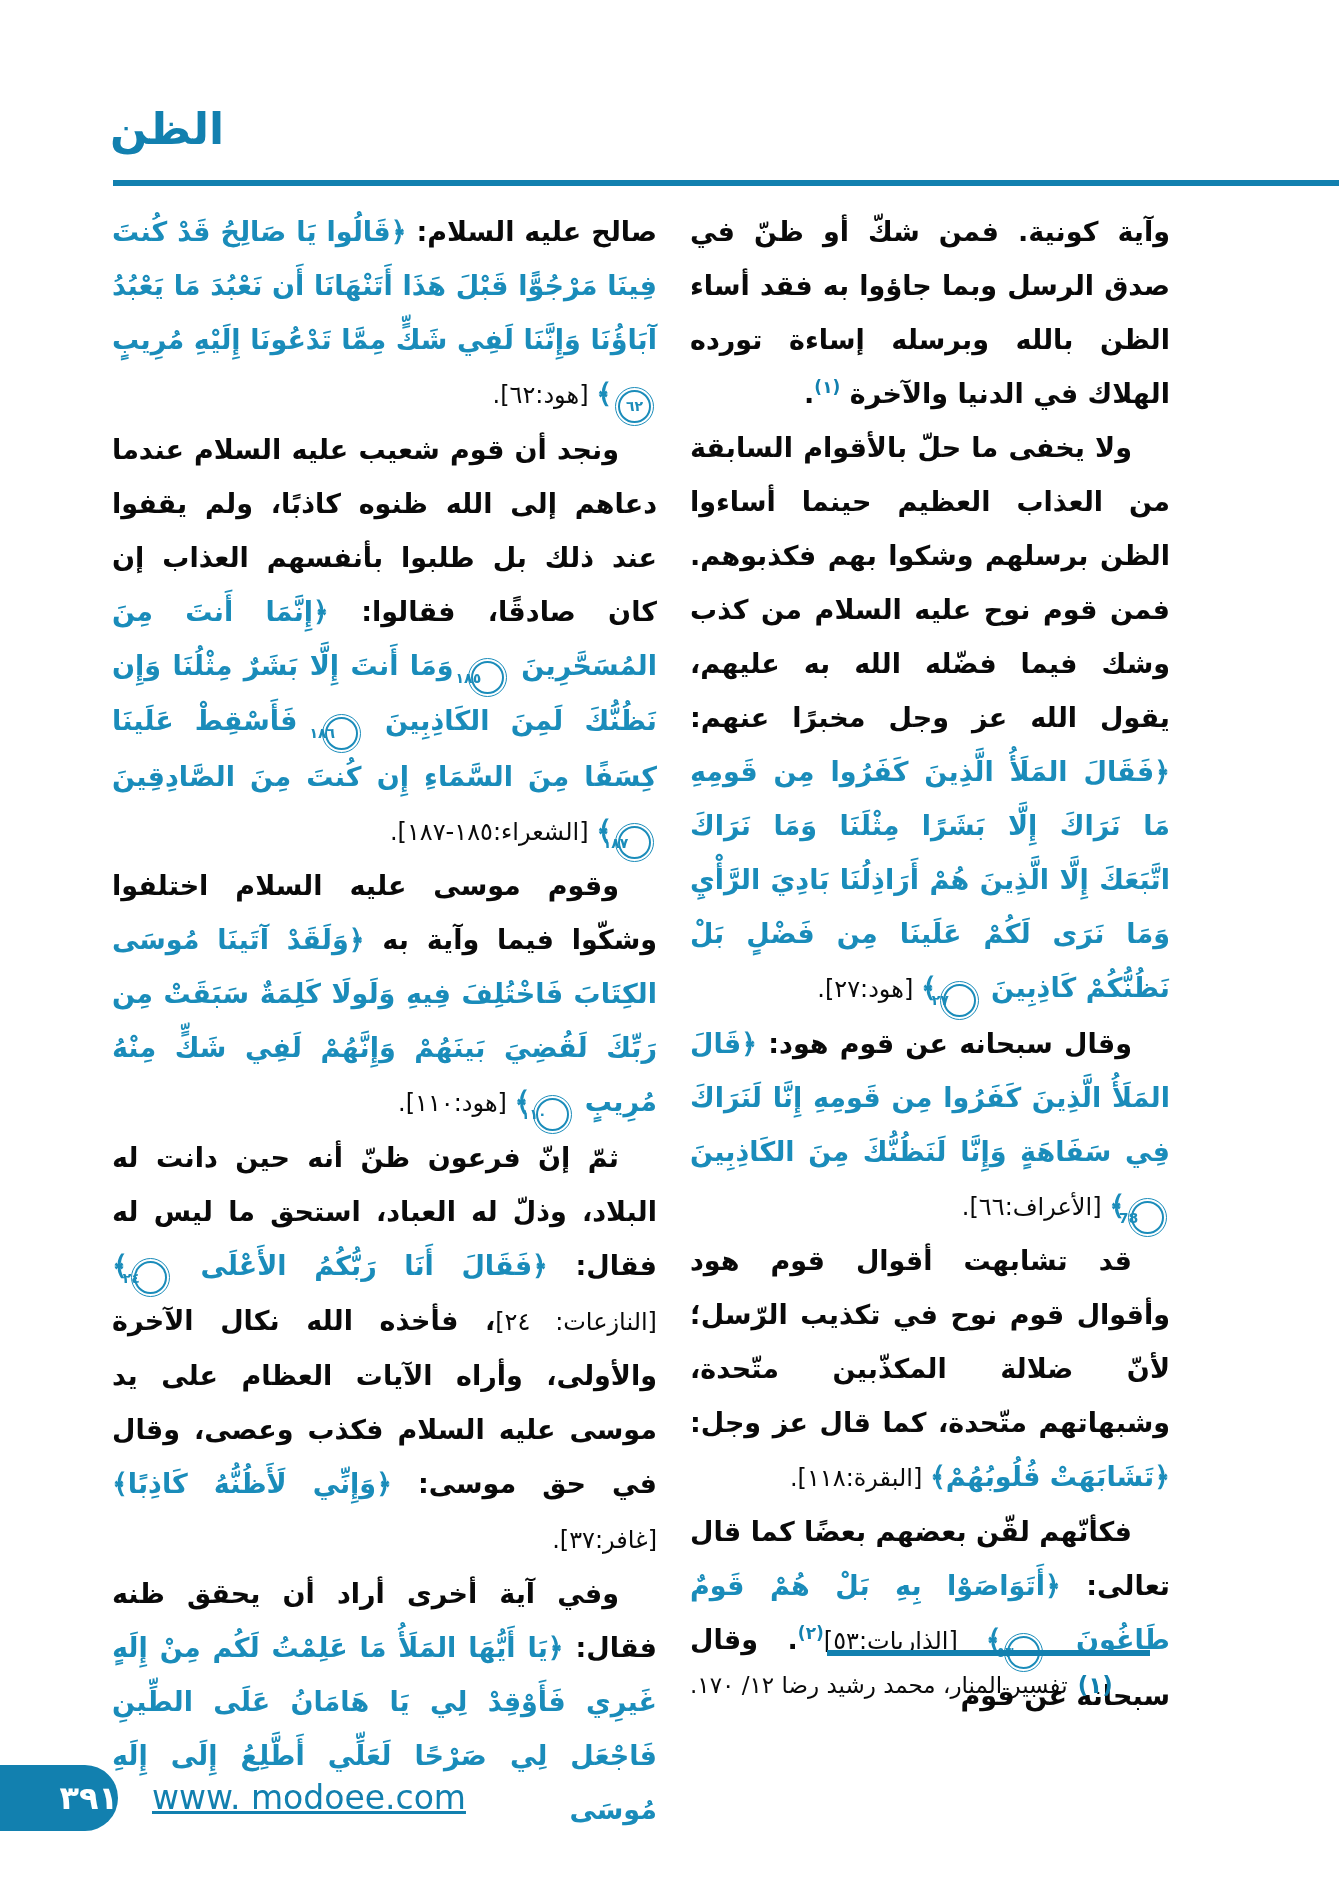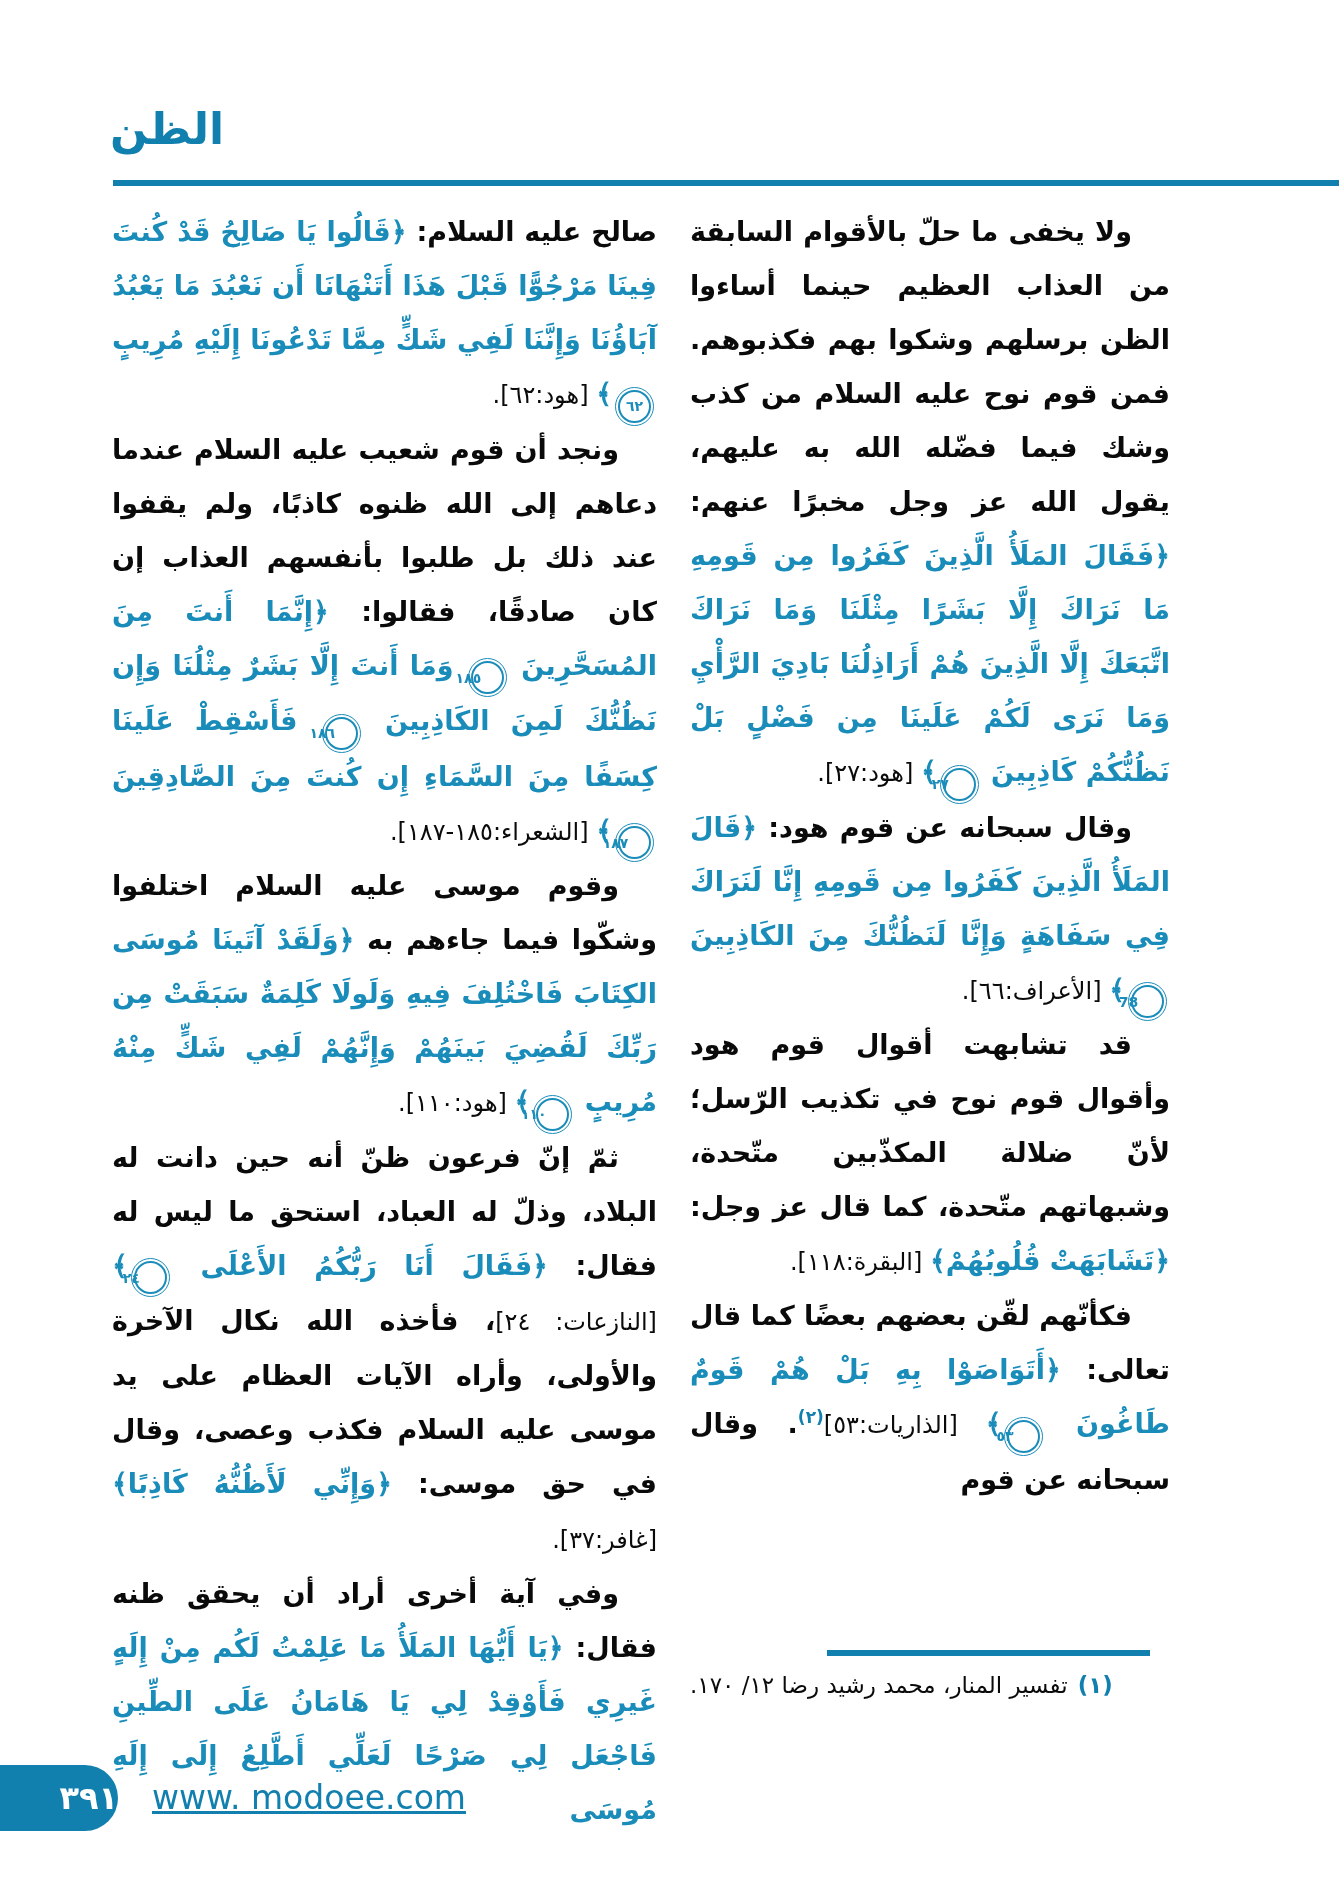--- a/index.html
+++ b/index.html
@@ -82,30 +82,31 @@
 </head>
 <body>
 
 <div class="page">
 
   <div class="page-title">الظن</div>
 
   <div class="header-rule"></div>
 
   <div class="col" id="col-right">
+      <p class="para"><span class="body-run">وآية كونية. فمن شكّ أو ظنّ في صدق الرسل وبما جاؤوا به فقد أساء الظن بالله وبرسله إساءة تورده الهلاك في الدنيا والآخرة </span><span class="fn-marker">(١)</span><span class="body-run">.</span></p>
       <p class="para indent"><span class="body-run">ولا يخفى ما حلّ بالأقوام السابقة من العذاب العظيم حينما أساءوا الظن برسلهم وشكوا بهم فكذبوهم. فمن قوم نوح عليه السلام من كذب وشك فيما فضّله الله به عليهم، يقول الله عز وجل مخبرًا عنهم: </span><span class="quran-run">﴿فَقَالَ المَلَأُ الَّذِينَ كَفَرُوا مِن قَومِهِ مَا نَرَاكَ إِلَّا بَشَرًا مِثْلَنَا وَمَا نَرَاكَ اتَّبَعَكَ إِلَّا الَّذِينَ هُمْ أَرَاذِلُنَا بَادِيَ الرَّأْيِ وَمَا نَرَى لَكُمْ عَلَينَا مِن فَضْلٍ بَلْ نَظُنُّكُمْ كَاذِبِينَ </span><span class="ayah">٢٧</span><span class="quran-run">﴾</span><span class="ref-run"> [هود:٢٧].</span></p>
       <p class="para indent"><span class="body-run">وقال سبحانه عن قوم هود: </span><span class="quran-run">﴿قَالَ المَلَأُ الَّذِينَ كَفَرُوا مِن قَومِهِ إِنَّا لَنَرَاكَ فِي سَفَاهَةٍ وَإِنَّا لَنَظُنُّكَ مِنَ الكَاذِبِينَ </span><span class="ayah">78</span><span class="quran-run">﴾</span><span class="ref-run"> [الأعراف:٦٦].</span></p>
       <p class="para indent"><span class="body-run">قد تشابهت أقوال قوم هود وأقوال قوم نوح في تكذيب الرّسل؛ لأنّ ضلالة المكذّبين متّحدة، وشبهاتهم متّحدة، كما قال عز وجل: </span><span class="quran-run">﴿تَشَابَهَتْ قُلُوبُهُمْ﴾</span><span class="ref-run"> [البقرة:١١٨].</span></p>
       <p class="para indent"><span class="body-run">فكأنّهم لقّن بعضهم بعضًا كما قال تعالى: </span><span class="quran-run">﴿أَتَوَاصَوْا بِهِ بَلْ هُمْ قَومٌ طَاغُونَ </span><span class="ayah">٥٣</span><span class="quran-run">﴾</span><span class="ref-run"> [الذاريات:٥٣]</span><span class="fn-marker">(٢)</span><span class="body-run">. وقال سبحانه عن قوم</span></p>
     </div>
 
   <div class="col" id="col-left">
       <p class="para"><span class="body-run">صالح عليه السلام: </span><span class="quran-run">﴿قَالُوا يَا صَالِحُ قَدْ كُنتَ فِينَا مَرْجُوًّا قَبْلَ هَذَا أَتَنْهَانَا أَن نَعْبُدَ مَا يَعْبُدُ آبَاؤُنَا وَإِنَّنَا لَفِي شَكٍّ مِمَّا تَدْعُونَا إِلَيْهِ مُرِيبٍ </span><span class="ayah">٦٢</span><span class="quran-run">﴾</span><span class="ref-run"> [هود:٦٢].</span></p>
       <p class="para indent"><span class="body-run">ونجد أن قوم شعيب عليه السلام عندما دعاهم إلى الله ظنوه كاذبًا، ولم يقفوا عند ذلك بل طلبوا بأنفسهم العذاب إن كان صادقًا، فقالوا: </span><span class="quran-run">﴿إِنَّمَا أَنتَ مِنَ المُسَحَّرِينَ </span><span class="ayah">١٨٥</span><span class="quran-run"> وَمَا أَنتَ إِلَّا بَشَرٌ مِثْلُنَا وَإِن نَظُنُّكَ لَمِنَ الكَاذِبِينَ </span><span class="ayah">١٨٦</span><span class="quran-run"> فَأَسْقِطْ عَلَينَا كِسَفًا مِنَ السَّمَاءِ إِن كُنتَ مِنَ الصَّادِقِينَ </span><span class="ayah">١٨٧</span><span class="quran-run">﴾</span><span class="ref-run"> [الشعراء:١٨٥-١٨٧].</span></p>
-      <p class="para indent"><span class="body-run">وقوم موسى عليه السلام اختلفوا وشكّوا فيما جاءهم به </span><span class="quran-run">﴿وَلَقَدْ آتَينَا مُوسَى الكِتَابَ فَاخْتُلِفَ فِيهِ وَلَولَا كَلِمَةٌ سَبَقَتْ مِن رَبِّكَ لَقُضِيَ بَينَهُمْ وَإِنَّهُمْ لَفِي شَكٍّ مِنْهُ مُرِيبٍ </span><span class="ayah">١١٠</span><span class="quran-run">﴾</span><span class="ref-run"> [هود:١١٠].</span></p>
+      <p class="para indent"><span class="body-run">وقوم موسى عليه السلام اختلفوا وشكّوا فيما وآية به </span><span class="quran-run">﴿وَلَقَدْ آتَينَا مُوسَى الكِتَابَ فَاخْتُلِفَ فِيهِ وَلَولَا كَلِمَةٌ سَبَقَتْ مِن رَبِّكَ لَقُضِيَ بَينَهُمْ وَإِنَّهُمْ لَفِي شَكٍّ مِنْهُ مُرِيبٍ </span><span class="ayah">١١٠</span><span class="quran-run">﴾</span><span class="ref-run"> [هود:١١٠].</span></p>
       <p class="para indent"><span class="body-run">ثمّ إنّ فرعون ظنّ أنه حين دانت له البلاد، وذلّ له العباد، استحق ما ليس له فقال: </span><span class="quran-run">﴿فَقَالَ أَنَا رَبُّكُمُ الأَعْلَى </span><span class="ayah">٢٤</span><span class="quran-run">﴾</span><span class="ref-run"> [النازعات: ٢٤]</span><span class="body-run">، فأخذه الله نكال الآخرة والأولى، وأراه الآيات العظام على يد موسى عليه السلام فكذب وعصى، وقال في حق موسى: </span><span class="quran-run">﴿وَإِنِّي لَأَظُنُّهُ كَاذِبًا﴾</span><span class="ref-run"> [غافر:٣٧].</span></p>
       <p class="para indent"><span class="body-run">وفي آية أخرى أراد أن يحقق ظنه فقال: </span><span class="quran-run">﴿يَا أَيُّهَا المَلَأُ مَا عَلِمْتُ لَكُم مِنْ إِلَهٍ غَيرِي فَأَوْقِدْ لِي يَا هَامَانُ عَلَى الطِّينِ فَاجْعَل لِي صَرْحًا لَعَلِّي أَطَّلِعُ إِلَى إِلَهِ مُوسَى</span></p>
     </div>
 
   <div class="fn-sep"></div>
 
   <div class="footnotes" id="footnotes">
       <div class="fn-line"><span class="fn-num">(١)</span><span class="fn-text">تفسير المنار، محمد رشيد رضا ١٢/ ١٧٠.</span></div>
     </div>
 

